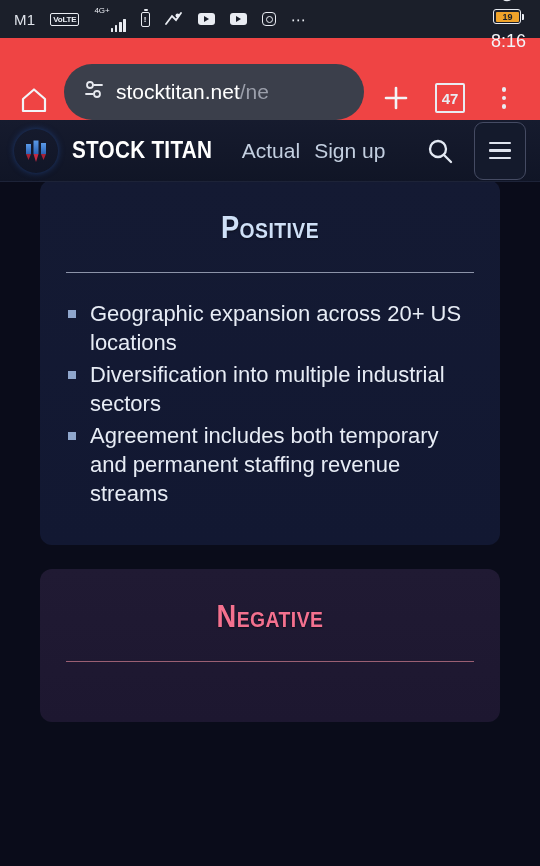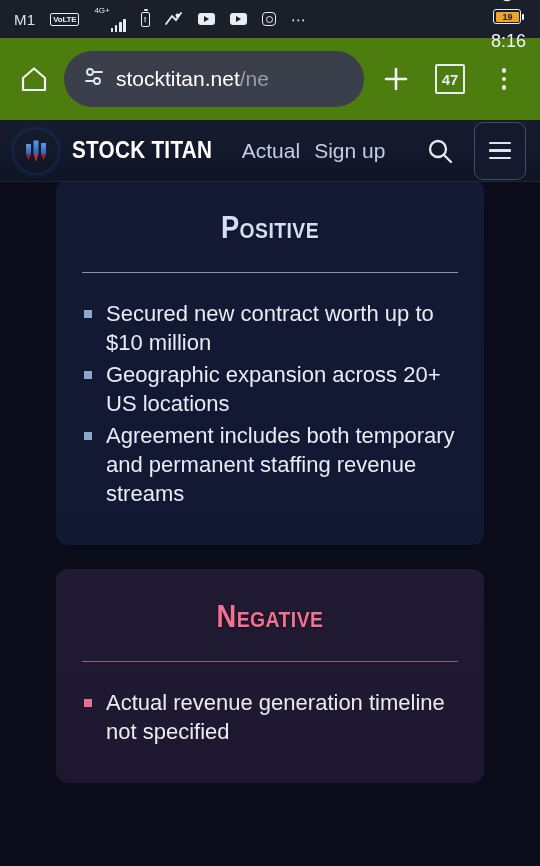--- a/index.html
+++ b/index.html
@@ -77,22 +77,22 @@
   .batt-fill{
     height:100%; background:#f0a32a; border-radius:1px;
     display:flex; align-items:center; justify-content:center;
   }
   .batt-num{ font-size:9px; font-weight:bold; color:#1b1f2a; }
   .clock{ font-size:18px; color:#f2f4f8; margin-left:2px; }
 
   
   .browserbar{
     height:82px; width:100%;
-    background:#4d7c0f;
-    display:flex; align-items:center;
+    background:#ef4444;
+    display:flex; align-items:flex-end;
     padding:0 14px; gap:10px;
     position:relative; z-index:30;
   }
   .home-btn{ width:40px; height:40px; display:flex; align-items:center; justify-content:center;}
   .omnibox{
     flex:1; height:56px;
     background:#3b3f4b; border-radius:28px;
     display:flex; align-items:center; gap:10px;
     padding:0 18px; overflow:hidden;
   }
@@ -149,21 +149,21 @@
   .hamburger-box i{ width:22px; height:2.5px; background:#dfe4ee; display:block; border-radius:1px;}
 
   
   .content{
     position:absolute; top:182px; left:0; right:0; bottom:0;
     background:#0a0c1a;
     padding:0 0 0 0;
     overflow:hidden;
   }
   .card{
-    margin:0 56px;
+    margin:0 40px;
     border-radius:12px;
     padding:30px 26px 34px;
   }
   .card-positive{
     background:linear-gradient(180deg,#141a33 0%,#121832 100%);
     margin-bottom:24px;
     margin-top:-2px;
   }
   .card-negative{
     background:linear-gradient(180deg,#201a33 0%,#1d1730 100%);
@@ -335,27 +335,26 @@
       <i></i>
   </div>
 </div>
 
 <div class="content">
 
   <div class="card card-positive">
     <div class="card-title title-positive">Positive</div>
     <hr class="divider div-positive">
     <ul class="bullets bullets-positive">
-      <li>Secured new contract worth up to $10 million</li>
       <li>Geographic expansion across 20+ US locations</li>
+      <li>Diversification into multiple industrial sectors</li>
       <li>Agreement includes both temporary and permanent staffing revenue streams</li>
     </ul>
   </div>
 
   <div class="card card-negative">
     <div class="card-title title-negative">Negative</div>
     <hr class="divider div-negative">
     <ul class="bullets bullets-negative">
-      <li>Actual revenue generation timeline not specified</li>
     </ul>
   </div>
 
 </div>
 
 </body></html>

